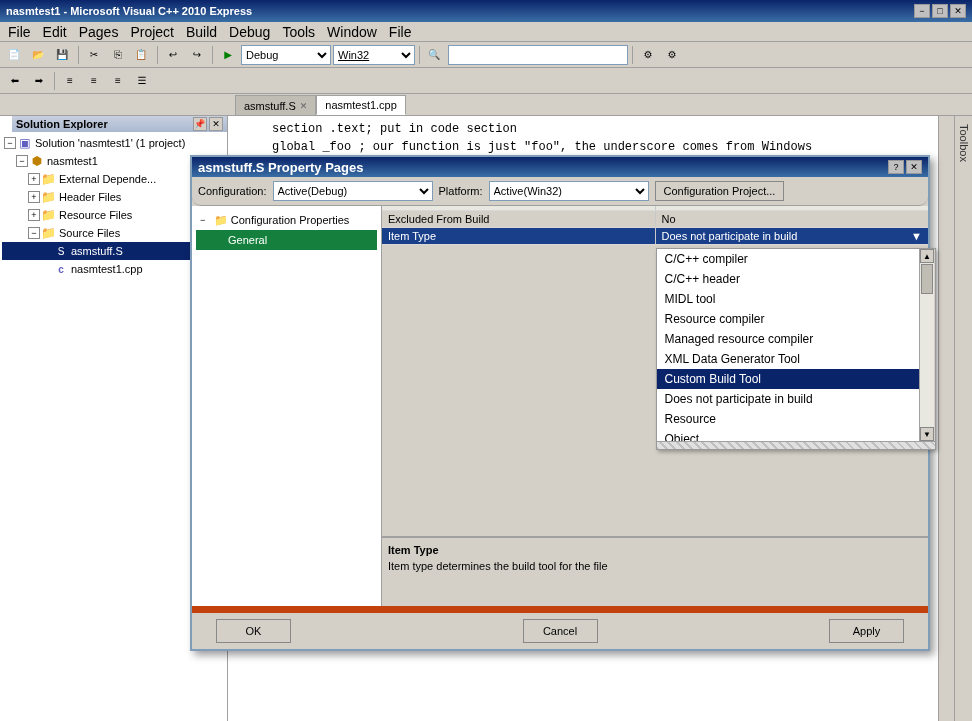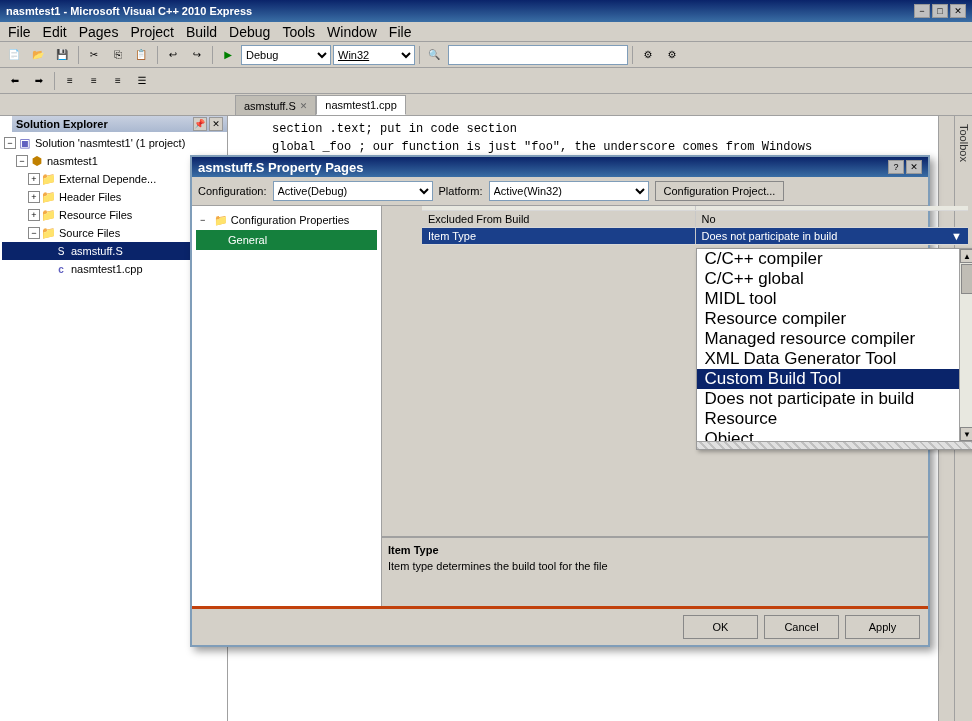--- a/index.html
+++ b/index.html
@@ -302,20 +302,21 @@
       color: black;
     }
 
     .dialog-toolbar {
       background: #d4d0c8;
       padding: 4px 6px;
       display: flex;
       align-items: center;
       gap: 6px;
       border-bottom: 1px solid #a0a0a0;
+      border-radius: 9px;
     }
     .dialog-toolbar label { font-size: 11px; }
     .dialog-combo {
       height: 20px;
       font-size: 11px;
       background: white;
       border: 1px solid #7f9db9;
     }
     .dialog-config { width: 160px; }
     .dialog-platform { width: 160px; }
@@ -359,21 +360,21 @@
       flex-shrink: 0;
     }
 
     .dialog-right {
       flex: 1;
       display: flex;
       flex-direction: column;
     }
     .dropdown-item {
       padding: 2px 8px;
-      font-size: 17px;
+      font-size: 12px;
       cursor: pointer;
       height: 20px;
       display: flex;
       align-items: center;
     }
     .dropdown-item.selected { background: #0a246a; color: white; }
 
     .bottom-desc {
       border-top: 2px solid #a0a0a0;
       padding: 6px;
@@ -383,42 +384,41 @@
       font-size: 11px;
       font-weight: bold;
       margin-bottom: 4px;
     }
     .bottom-desc-text {
       font-size: 11px;
     }
 
     .dialog-footer {
       display: flex;
-      justify-content: flex-end;
-      padding: 6px 8px;
+      justify-content: space-between;
+      padding: 6px 24px;
       gap: 6px;
-      border-top: 3px solid #c2410c;
+      border-top: 7px solid #c2410c;
     }
     .footer-btn {
       width: 75px;
       height: 24px;
       font-size: 11px;
       background: #d4d0c8;
       border: 1px solid #888;
       cursor: pointer;
       display: flex;
       align-items: center;
       justify-content: center;
     }
 
     .props-table {
       width: 100%;
       border-collapse: collapse;
       position: relative;
-      margin-left: 40px;
     }
     .props-table td {
       border-bottom: 1px solid #d8d8d8;
       font-size: 11px;
       padding: 2px 6px;
     }
     .props-table .name-col {
       width: 50%;
       border-right: 1px solid #c8c8c8;
     }
@@ -644,21 +644,21 @@
                 <div style="position:relative; width:100%;">
                   <div style="background:#1a3f8a; color:white; padding:2px 6px; font-size:11px; display:flex; align-items:center; justify-content:space-between; width:100%;">
                     <span>Does not participate in build</span>
                     <span>▼</span>
                   </div>
 
                   <div style="position:absolute; top:20px; left:0; width:280px; background:white; border:1px solid #999; z-index:200; box-shadow:2px 2px 4px rgba(0,0,0,0.3);">
                     <div style="display:flex; height:192px; overflow:hidden;">
                       <div style="flex:1; overflow:hidden;">
                         <div class="dropdown-item">C/C++ compiler</div>
-                        <div class="dropdown-item">C/C++ global</div>
+                        <div class="dropdown-item">C/C++ header</div>
                         <div class="dropdown-item">MIDL tool</div>
                         <div class="dropdown-item">Resource compiler</div>
                         <div class="dropdown-item">Managed resource compiler</div>
                         <div class="dropdown-item">XML Data Generator Tool</div>
                         <div class="dropdown-item selected">Custom Build Tool</div>
                         <div class="dropdown-item">Does not participate in build</div>
                         <div class="dropdown-item">Resource</div>
                         <div class="dropdown-item">Object</div>
 
                       </div>

